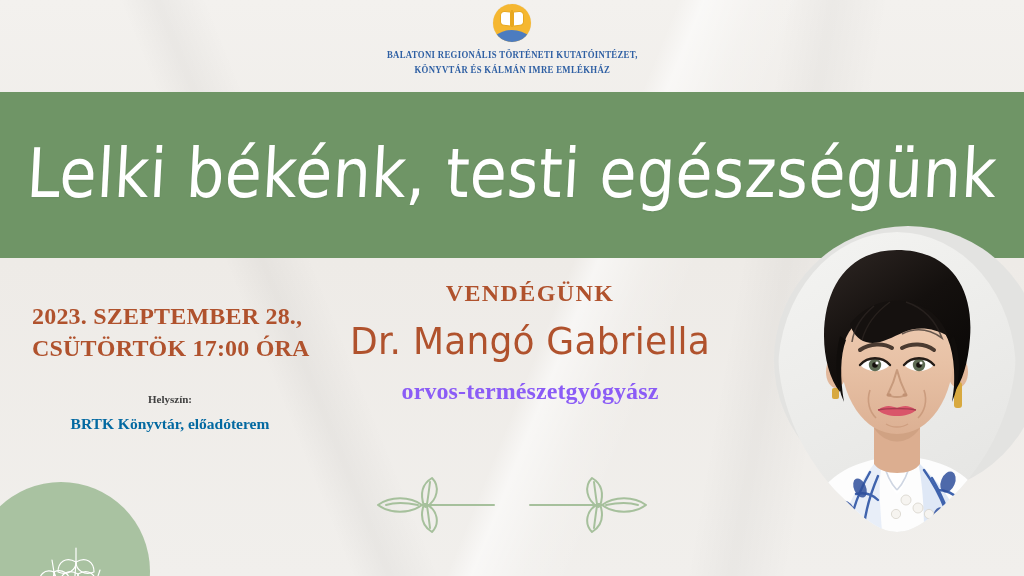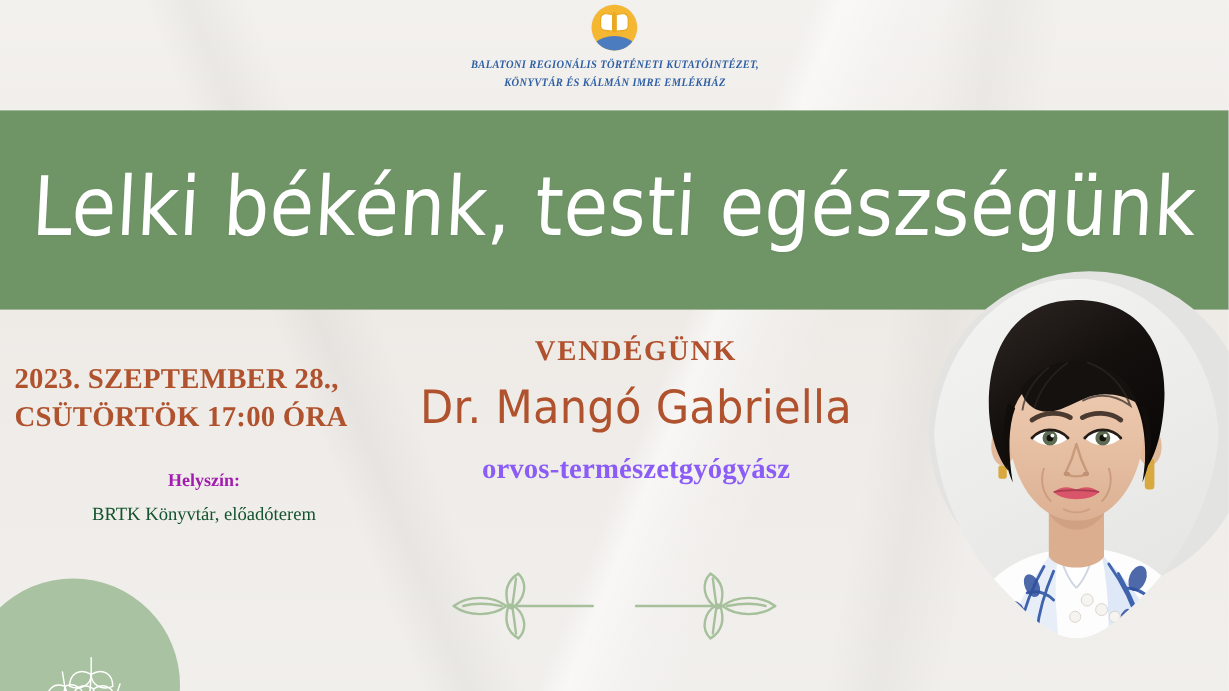--- a/index.html
+++ b/index.html
@@ -37,21 +37,20 @@
   .header {
     position: absolute;
     top: 0; left: 0; right: 0;
     height: 92px;
     display: flex;
     flex-direction: column;
     align-items: center;
     justify-content: flex-start;
     padding-top: 4px;
     box-sizing: border-box;
-    font-style: italic;
   }
   .logo-mark {
     position: relative;
     width: 38px;
     height: 38px;
     border-radius: 50%;
     background: #f5b731;
     overflow: hidden;
     box-shadow: 0 0 0 0.5px rgba(0,0,0,0.04);
   }
@@ -132,34 +131,34 @@
     text-align: center;
   }
   .event-date {
     color: #b0522d;
     font-family: "Liberation Serif", serif;
     font-weight: bold;
     font-size: 24px;
     line-height: 1.35;
     letter-spacing: 0.2px;
     text-align: left;
-    padding-left: 12px;
+    padding-left: 32px;
   }
   .venue-label {
     margin-top: 28px;
-    color: #a21caf;
-    font-family: "Liberation Serif", serif;
-    font-weight: bold;
-    font-size: 15px;
+    color: #404040;
+    font-family: "Liberation Serif", serif;
+    font-weight: bold;
+    font-size: 11px;
   }
   .venue-value {
     margin-top: 10px;
-    color: #14532d;
-    font-family: "Liberation Serif", serif;
-    font-weight: normal;
+    color: #0369a1;
+    font-family: "Liberation Serif", serif;
+    font-weight: bold;
     font-size: 15.5px;
   }
 
   
   .center-col {
     position: absolute;
     left: 330px;
     top: 280px;
     width: 400px;
     text-align: center;

